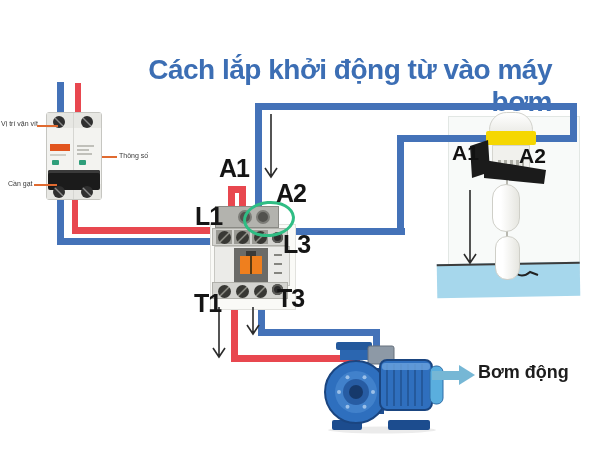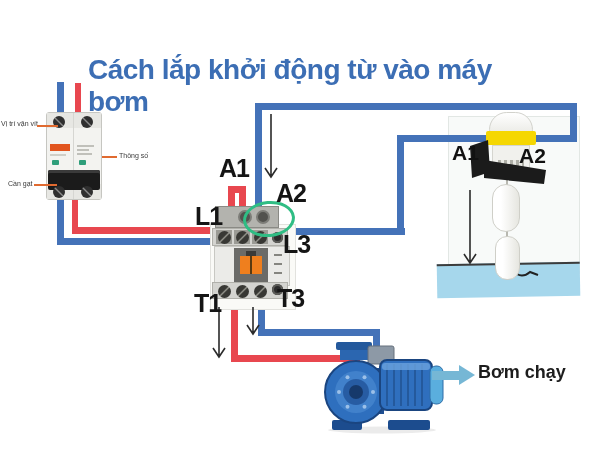--- a/index.html
+++ b/index.html
@@ -3,21 +3,21 @@
 <meta charset="utf-8">
 <style>
   html,body{margin:0;padding:0;}
   #stage{
     position:relative;width:600px;height:450px;background:#ffffff;
     font-family:"Liberation Sans",sans-serif;overflow:hidden;
   }
   .abs{position:absolute;}
   
   #title{
-    left:88px;top:54px;width:464px;text-align:left;
+    left:88px;top:54px;width:464px;text-align:right;
     font-size:28px;font-weight:bold;color:#3c6eb4;letter-spacing:-0.5px;z-index:2;
   }
   
   .w{position:absolute;z-index:2;}
   .w.r{background:#e8474f;}
   .w.b{background:#4472b8;}
   
   #breaker{left:46px;top:112px;width:56px;height:88px;z-index:3;}
   .bk-body{left:0;top:0;width:56px;height:88px;background:#f3f3f0;border:1px solid #c6c6c1;border-radius:3px;box-sizing:border-box;}
   .bk-strip{left:1px;width:54px;height:15px;background:#e7e7e3;}
@@ -208,15 +208,15 @@
     <circle cx="23.5" cy="37.3" r="2" fill="#9cc0e8"></circle>
       <circle cx="40.5" cy="37.3" r="2" fill="#9cc0e8"></circle>
     <rect x="56" y="20" width="52" height="50" rx="7" fill="#2f6fbe" stroke="#1a4580" stroke-width="2"></rect>
     <path d="M63,24V66M70,24V66M77,24V66M84,24V66M91,24V66M98,24V66" stroke="#24599c" stroke-width="2"></path>
     <rect x="58" y="23" width="48" height="7" rx="3" fill="#6ba3dd" opacity="0.8"></rect>
     <rect x="106" y="26" width="13" height="38" rx="6" fill="#5aaede" stroke="#2d6da8"></rect>
   </svg>
 
   <div class="abs run-shaft"></div>
   <div class="abs run-head"></div>
-  <div id="run-label" class="abs">Bơm chạy</div>
+  <div id="run-label" class="abs">Bơm động</div>
 
 </div>
 
 </body></html>

